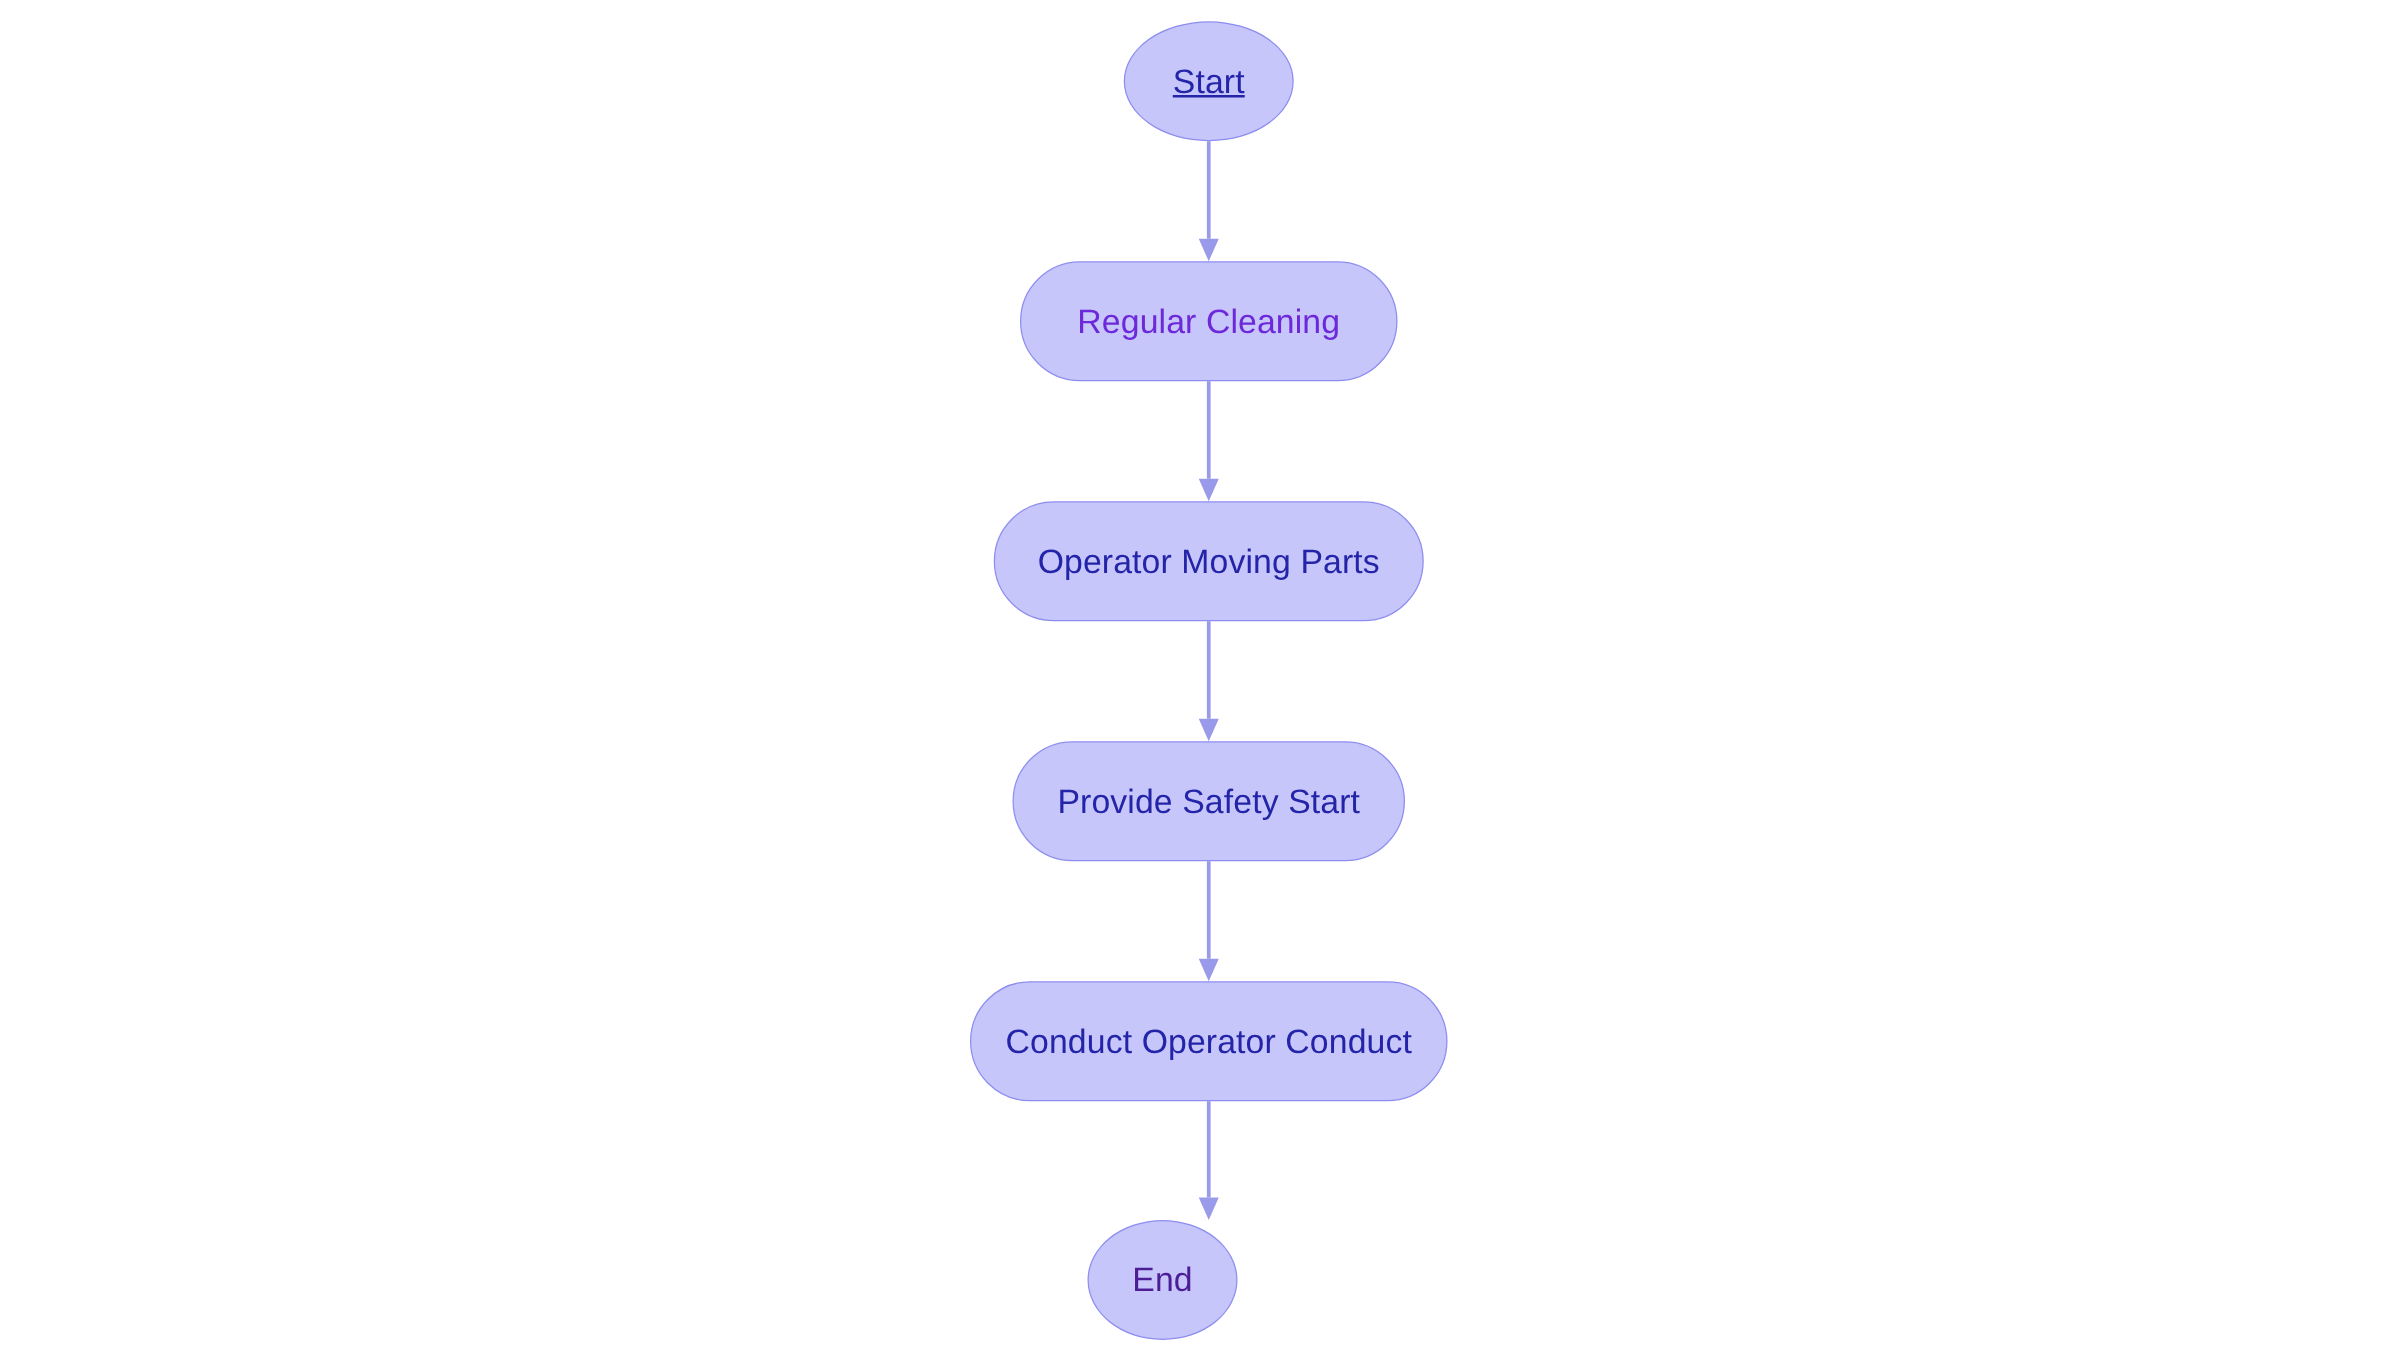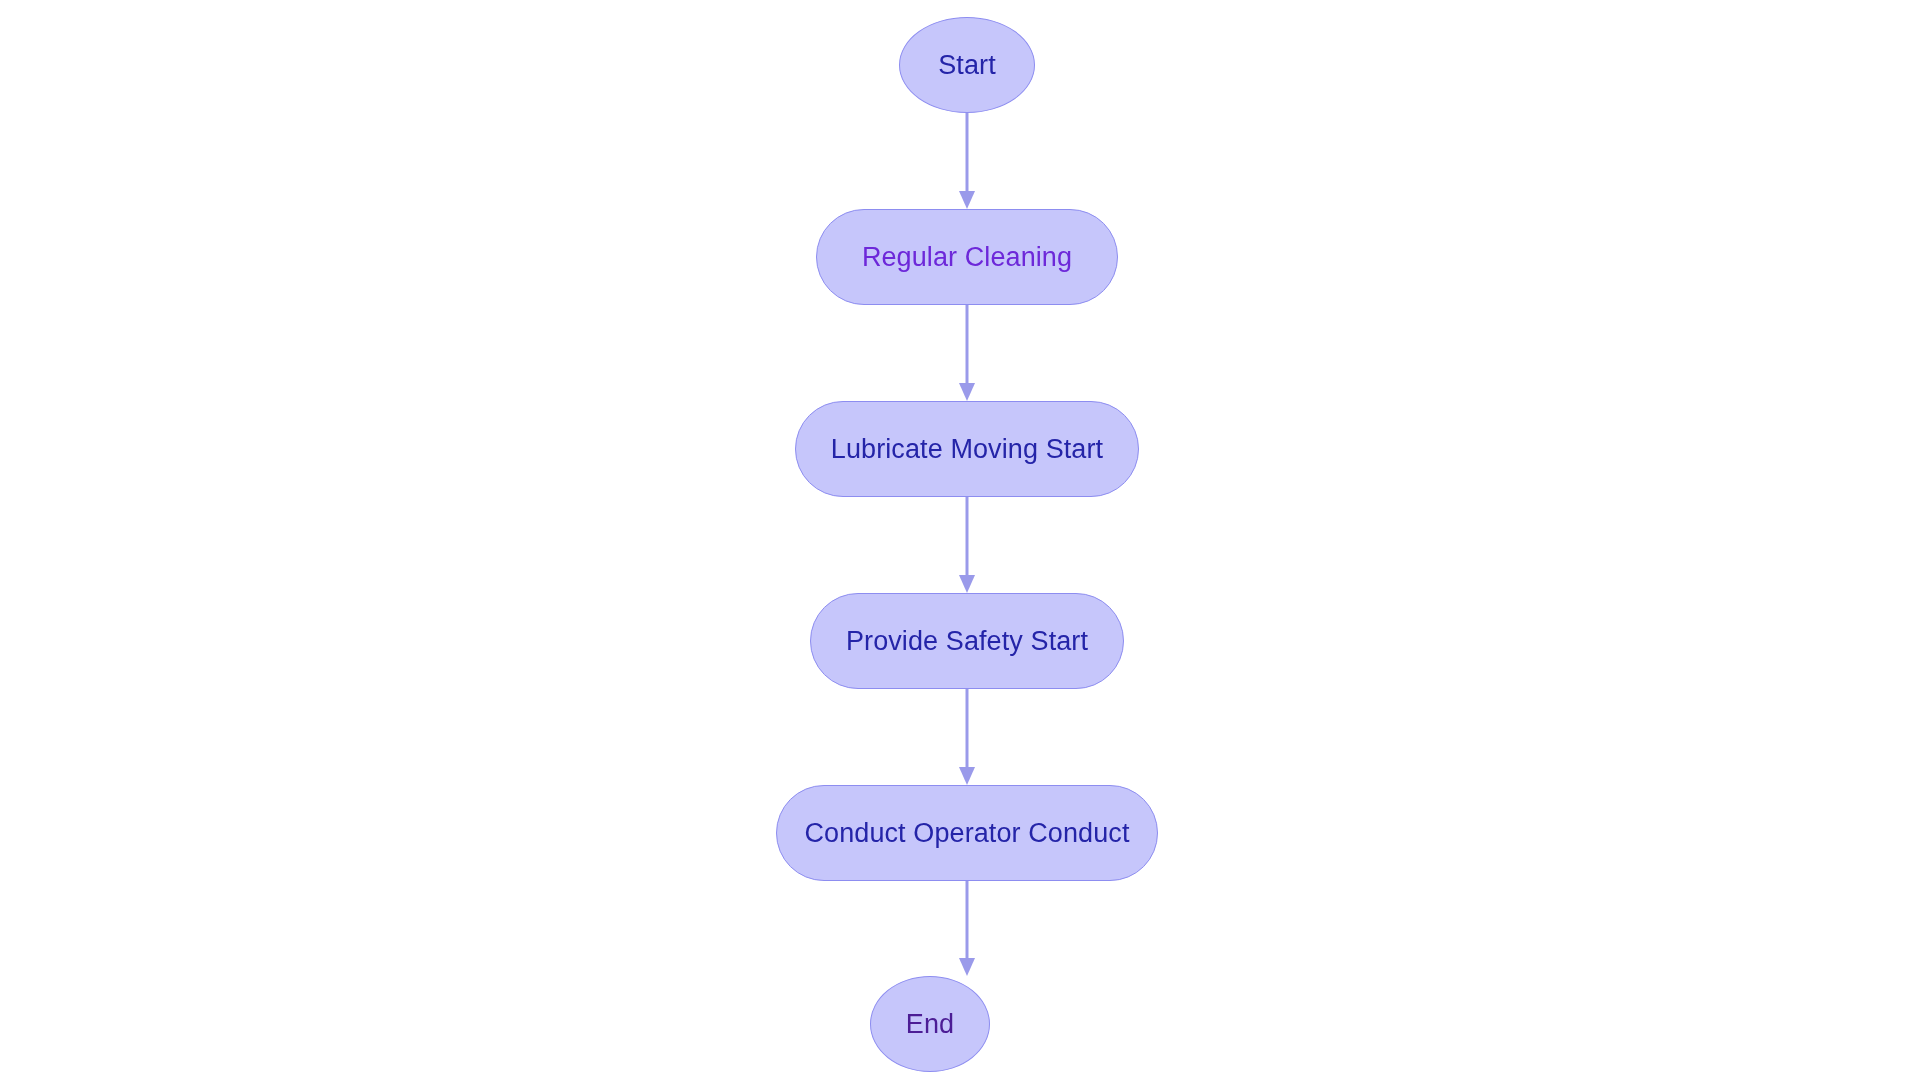--- a/index.html
+++ b/index.html
@@ -89,28 +89,28 @@
         <line x1="15" y1="0" x2="15" y2="78" stroke="#9a9aea" stroke-width="3"></line>
         <polygon points="7,78 23,78 15,96" fill="#9a9aea"></polygon>
       </svg>
     </div>
     <div class="edge" style="left: 967px; top: 881px; width: 30px; height: 95px;">
       <svg width="30" height="95" viewBox="0 0 30 95">
         <line x1="15" y1="0" x2="15" y2="77" stroke="#9a9aea" stroke-width="3"></line>
         <polygon points="7,77 23,77 15,95" fill="#9a9aea"></polygon>
       </svg>
     </div>
-    <div class="node terminal" style="left: 967px; top: 17px; width: 136px; height: 96px; background: rgb(198, 198, 251); border-color: rgb(141, 141, 240); color: rgb(36, 36, 168);">
+    <div class="node terminal" style="left: 967px; top: 17px; width: 136px; height: 96px; background: rgb(198, 198, 251); border-color: rgb(141, 141, 240); color: rgb(36, 36, 168); text-decoration: underline;">
       <span class="node-label">Start</span>
     </div>
     <div class="node process" style="left: 967px; top: 209px; width: 302px; height: 96px; background: rgb(198, 198, 251); border-color: rgb(141, 141, 240); color: #6d28d9;">
       <span class="node-label">Regular Cleaning</span>
     </div>
     <div class="node process" style="left: 967px; top: 401px; width: 344px; height: 96px; background: rgb(198, 198, 251); border-color: rgb(141, 141, 240); color: rgb(36, 36, 168);">
-      <span class="node-label">Lubricate Moving Start</span>
+      <span class="node-label">Operator Moving Parts</span>
     </div>
     <div class="node process" style="left: 967px; top: 593px; width: 314px; height: 96px; background: rgb(198, 198, 251); border-color: rgb(141, 141, 240); color: rgb(36, 36, 168);">
       <span class="node-label">Provide Safety Start</span>
     </div>
     <div class="node process" style="left: 967px; top: 785px; width: 382px; height: 96px; background: rgb(198, 198, 251); border-color: rgb(141, 141, 240); color: rgb(36, 36, 168);">
       <span class="node-label">Conduct Operator Conduct</span>
     </div>
     <div class="node terminal" style="left: 930px; top: 976px; width: 120px; height: 96px; background: rgb(198, 198, 251); border-color: rgb(141, 141, 240); color: #4c1d95;">
       <span class="node-label">End</span>
     </div>

